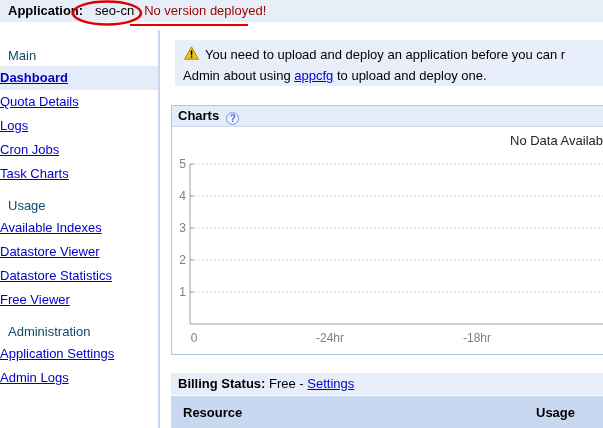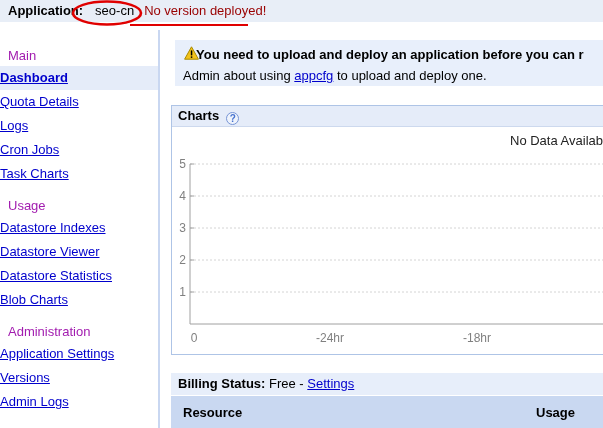--- a/index.html
+++ b/index.html
@@ -20,34 +20,34 @@
   .topbar .deploy-status { margin-left:10px; color:#990000; }
   .ellipse-annot { position:absolute; left:70px; top:0px; width:74px; height:27px; z-index:3; }
   .underline-annot {
     position:absolute; left:130px; top:24px; width:118px; height:0;
     border-top:2px solid #e00000; z-index:3;
   }
 
   
   .vsep { position:absolute; left:158px; top:30px; width:2px; height:398px; background:#c9d7f1; }
   .sidebar { position:absolute; left:0; top:46px; width:158px; }
-  .side-section-title { line-height:20px; padding-left:8px; color:#a21caf; }
+  .side-section-title { line-height:20px; padding-left:8px; color:#0c4a6e; }
   .side-section-title.gap { margin-top:10px; }
   .sidebar ul { list-style:none; }
   .sidebar li { height:24px; line-height:24px; }
   .sidebar li.selected { background:#e5ecf9; }
   .sidebar a { color:#0000cc; text-decoration:underline; cursor:pointer; }
   .sidebar li.selected a { font-weight:bold; }
 
   
   .notice-box {
     position:absolute; left:175px; top:40px; width:500px; height:46px;
     background:#e8effb;
   }
-  .notice-line1 { position:absolute; left:21px; top:7px; font-weight:bold; white-space:nowrap; }
+  .notice-line1 { position:absolute; left:30px; top:7px; font-weight:normal; white-space:nowrap; }
   .warn-icon { position:absolute; left:9px; top:6px; width:15px; height:14px; }
   .notice-line2 { position:absolute; left:8px; top:28px; white-space:nowrap; }
   a.inline-link { color:#0000cc; text-decoration:underline; cursor:pointer; }
 
   .charts-panel {
     position:absolute; left:171px; top:105px; width:500px; height:250px;
     border:1px solid #aec4e6; background:#fff;
   }
   .charts-header {
     height:21px; background:#e5ecf9; border-bottom:1px solid #cdd9ee;
@@ -93,29 +93,28 @@
     <div class="side-section-title">Main</div>
     <ul>
       <li class="selected"><a>Dashboard</a></li>
       <li><a>Quota Details</a></li>
       <li><a>Logs</a></li>
       <li><a>Cron Jobs</a></li>
       <li><a>Task Charts</a></li>
     </ul>
     <div class="side-section-title gap">Usage</div>
     <ul>
-      <li><a>Datastore Indexes</a></li>
+      <li><a>Available Indexes</a></li>
       <li><a>Datastore Viewer</a></li>
       <li><a>Datastore Statistics</a></li>
-      <li><a>Blob Charts</a></li>
+      <li><a>Free Viewer</a></li>
     </ul>
     <div class="side-section-title gap">Administration</div>
     <ul>
       <li><a>Application Settings</a></li>
-      <li><a>Versions</a></li>
       <li><a>Admin Logs</a></li>
     </ul>
   </div>
 
   <div class="notice-box">
     <svg class="warn-icon" width="15" height="14" viewBox="0 0 15 14">
       <polygon points="7.5,0.8 14.4,13.2 0.6,13.2" fill="#f3c31c" stroke="#a98a00" stroke-width="1"></polygon>
       <rect x="6.8" y="4.4" width="1.5" height="5" fill="#000"></rect>
       <rect x="6.8" y="10.4" width="1.5" height="1.5" fill="#000"></rect>
     </svg>

